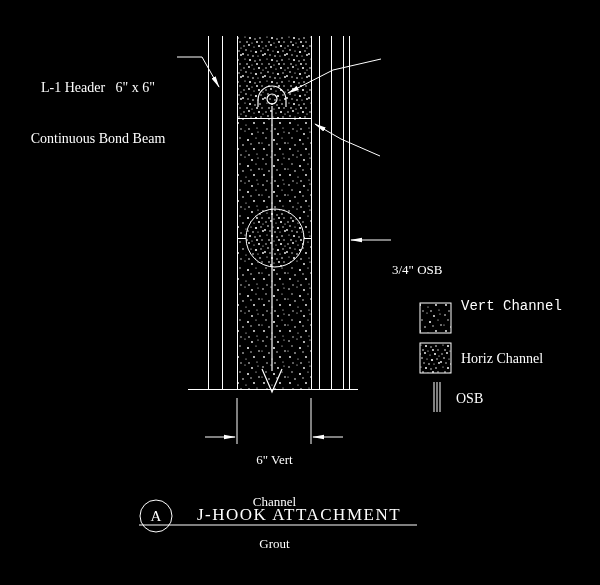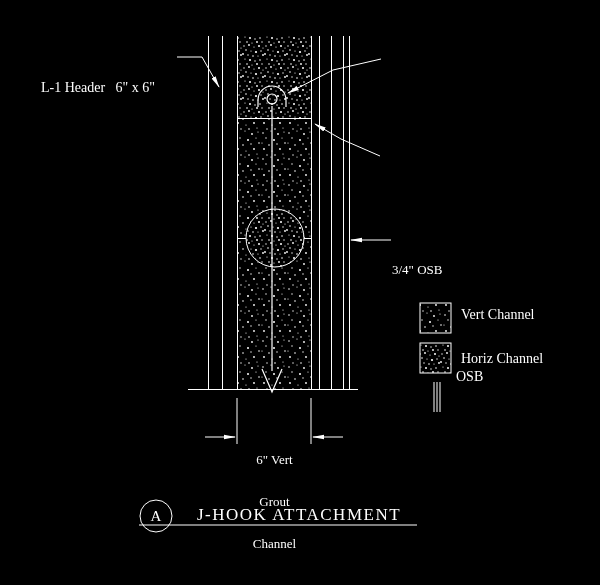--- a/index.html
+++ b/index.html
@@ -126,34 +126,35 @@
       <line x1="437" y1="382" x2="437" y2="412"></line>
       <line x1="440" y1="382" x2="440" y2="412"></line>
     </g>
 
     <line x1="139" y1="525" x2="417" y2="525" stroke="#fff" stroke-width="1"></line>
     <circle cx="156" cy="516" r="16" fill="none" stroke="#fff" stroke-width="1"></circle>
   </svg>
 
   <div class="label fs14 center" style="left:16px; top:45px; width:164px;">
     <div>L-1 Header   6" x 6"</div>
+    <div>Continuous Bond Beam</div>
   </div>
 
 
 
   <div class="label fs13" style="left:392px; top:232px;">
     <div>3/4" OSB</div>
   </div>
 
-  <div class="label fs14" style="left:461px; top:306px;">Vert Channel</div>
+  <div class="label fs14" style="left:461px; top:298px;font-family:Liberation Mono, monospace;">Vert Channel</div>
   <div class="label fs14" style="left:461px; top:350px;text-align:center;">Horiz Channel</div>
-  <div class="label fs14" style="left:456px; top:368px;font-family:Liberation Serif, serif;">OSB</div>
+  <div class="label fs14" style="left:456px; top:390px;font-family:Liberation Serif, serif;">OSB</div>
 
   <div class="label dim-text" style="left:222px; top:425px;">
     <div>6" Vert</div>
+    <div>Channel</div>
     <div>Grout</div>
-    <div>Channel</div>
   </div>
 
   <div class="label" id="detail-letter" style="left:145px; top:508px;">A</div>
   <div class="label" id="title-text" style="left:197px; top:505px;">J-HOOK ATTACHMENT</div>
 
 </div>
 
 </body></html>

